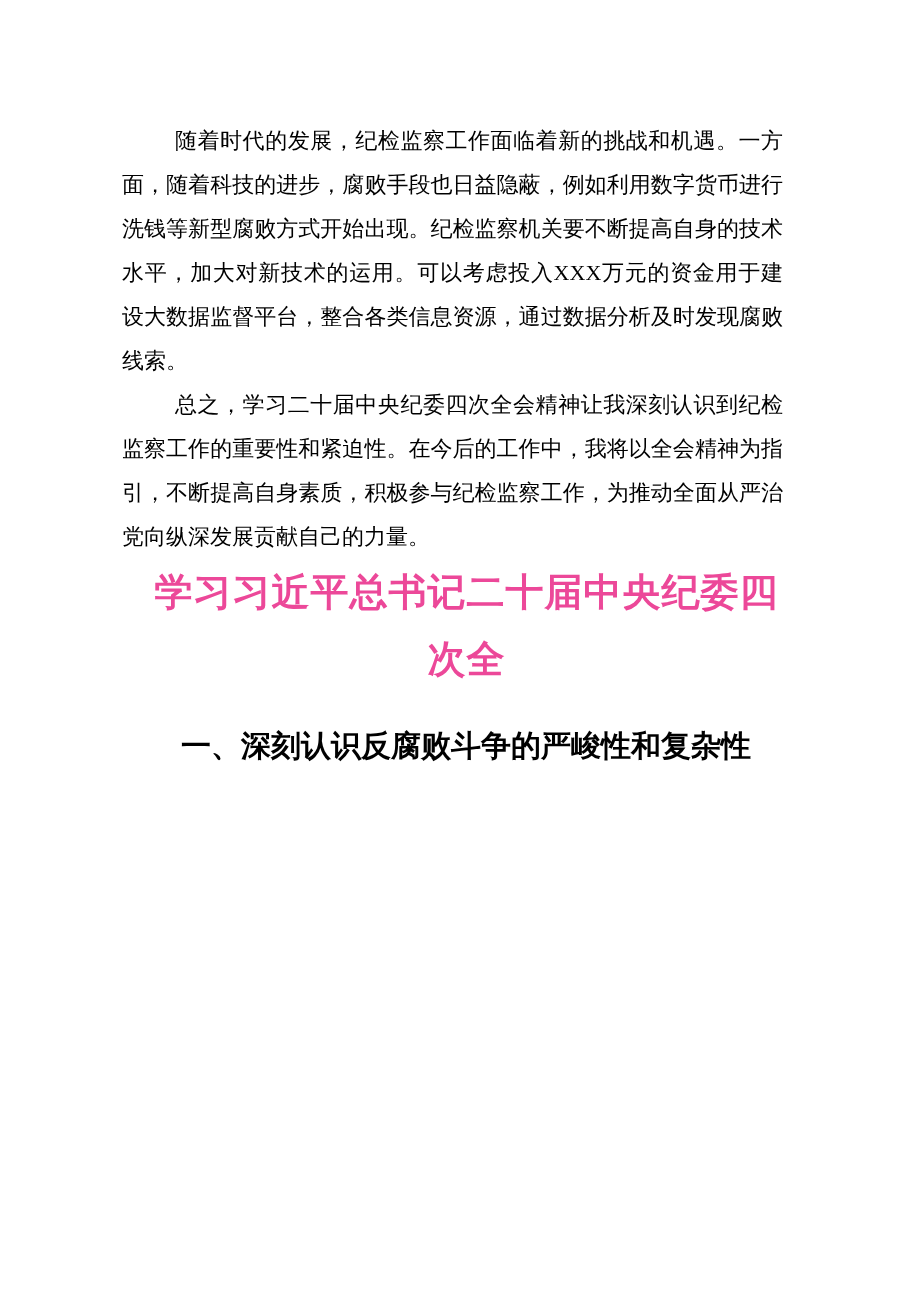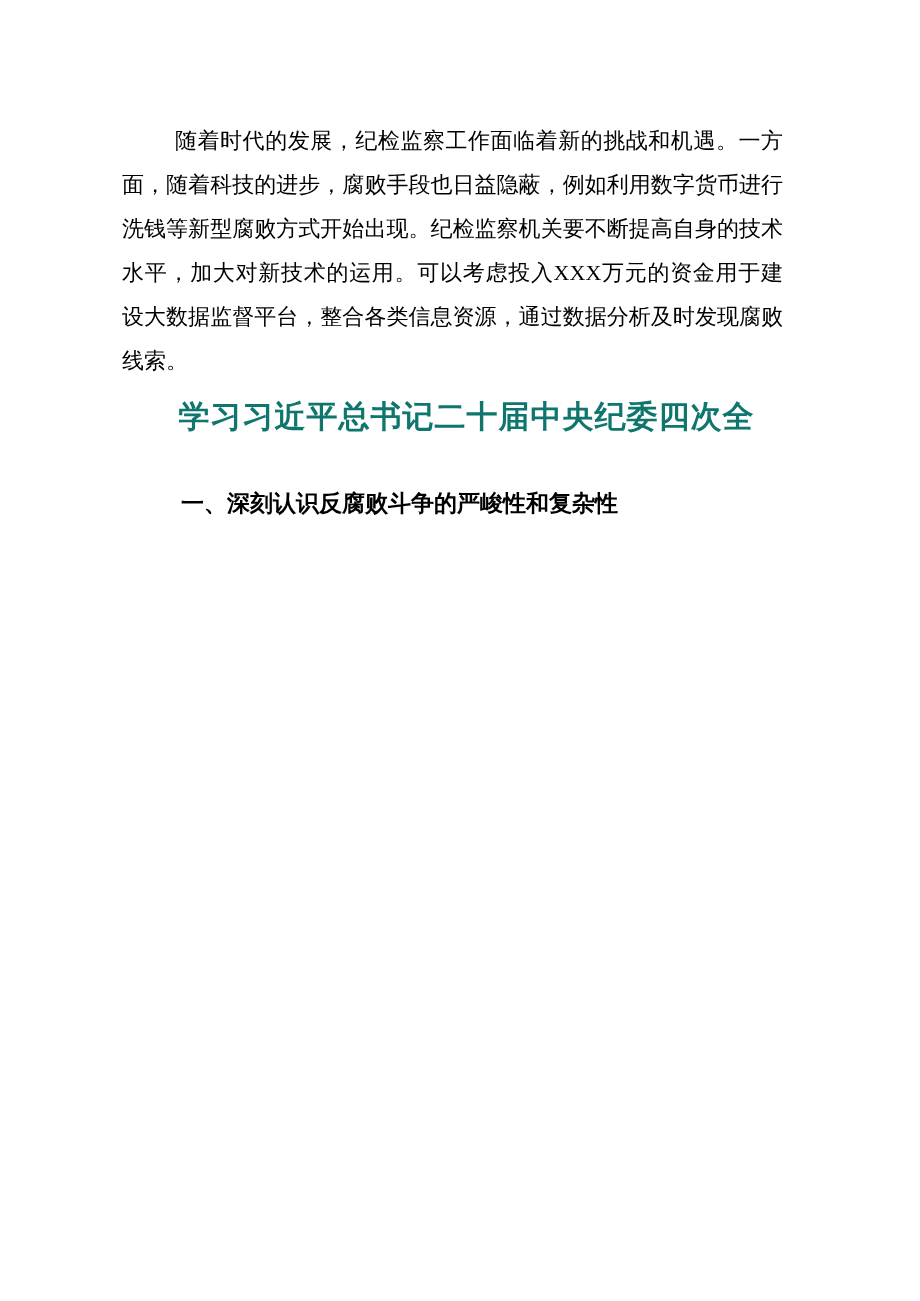--- a/index.html
+++ b/index.html
@@ -27,50 +27,51 @@
     text-justify: inter-ideograph;
     text-indent: 53px;
     word-break: break-all;
     color: #000000;
   }
   .doc-title {
     margin: 0;
     padding-left: 28px;
     font-family: "Liberation Sans", "DejaVu Sans", sans-serif;
     font-weight: 700;
-    font-size: 31px;
+    font-size: 38px;
     line-height: 67px;
     text-align: center;
-    color: #0f766e;
+    color: #ec4899;
     letter-spacing: 1px;
   }
   .doc-title .title-line {
     display: block;
   }
   .intro-para {
     margin-top: 27px;
   }
   .section-heading {
     margin: 22px 0 0 0;
     font-family: "Liberation Sans", "DejaVu Sans", sans-serif;
     font-weight: 700;
-    font-size: 23px;
+    font-size: 30px;
     line-height: 62px;
     text-indent: 59px;
     color: #000000;
   }
 </style>
 </head>
 <body>
 
 <div class="page">
 
   <p class="body-para">随着时代的发展，纪检监察工作面临着新的挑战和机遇。一方面，随着科技的进步，腐败手段也日益隐蔽，例如利用数字货币进行洗钱等新型腐败方式开始出现。纪检监察机关要不断提高自身的技术水平，加大对新技术的运用。可以考虑投入XXX万元的资金用于建设大数据监督平台，整合各类信息资源，通过数据分析及时发现腐败线索。</p>
 
 
+  <p class="body-para">总之，学习二十届中央纪委四次全会精神让我深刻认识到纪检监察工作的重要性和紧迫性。在今后的工作中，我将以全会精神为指引，不断提高自身素质，积极参与纪检监察工作，为推动全面从严治党向纵深发展贡献自己的力量。</p>
 
   <h1 class="doc-title">
     <span class="title-line">学习习近平总书记二十届中央纪委四次全</span>
   </h1>
 
 
   <h2 class="section-heading">一、深刻认识反腐败斗争的严峻性和复杂性</h2>
 
 </div>
 

